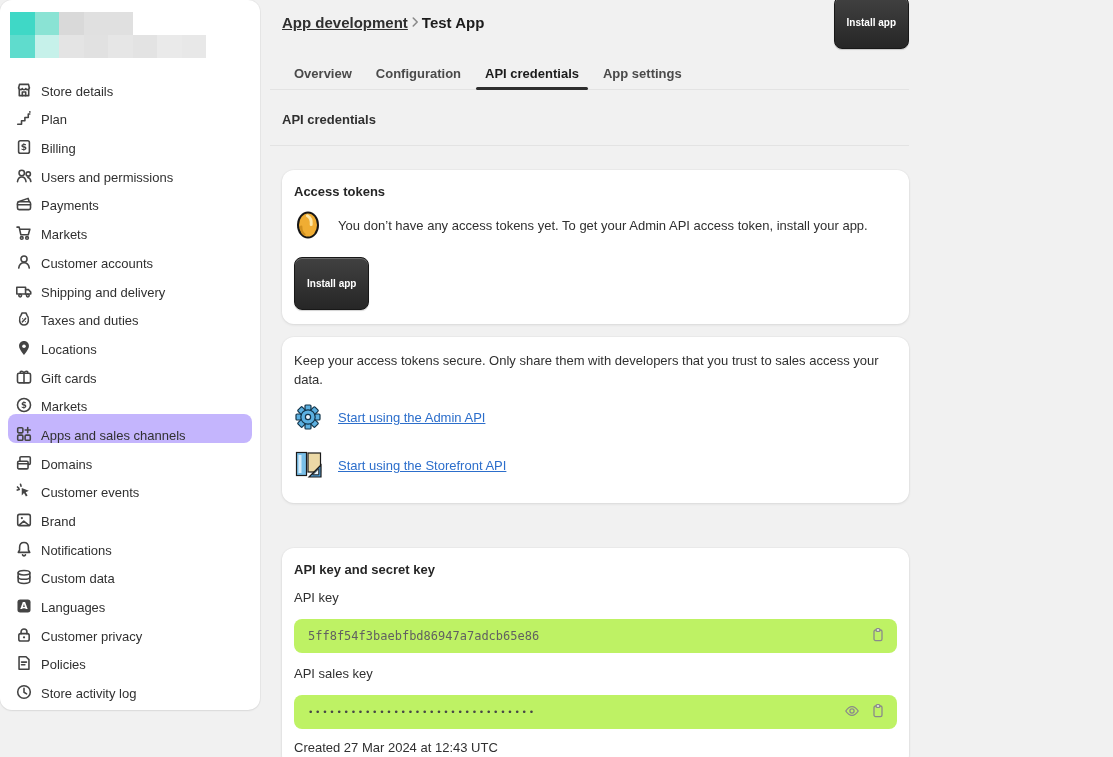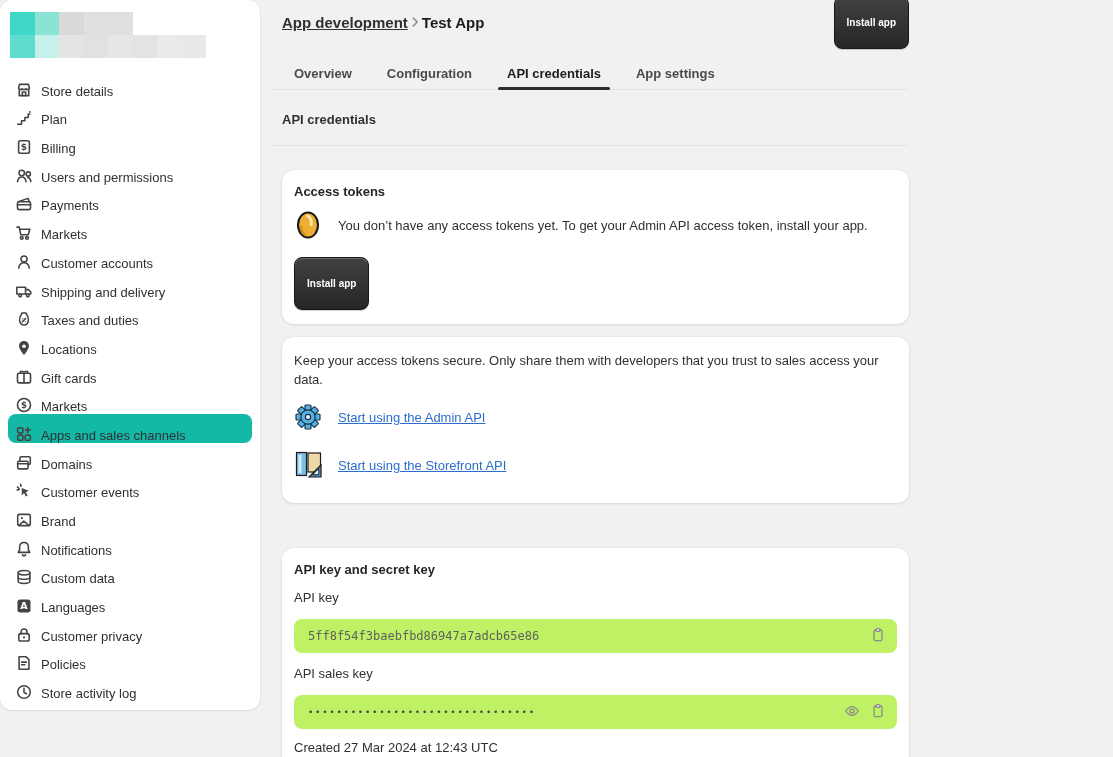--- a/index.html
+++ b/index.html
@@ -23,42 +23,42 @@
   .logo { margin-left:10px; }
   .logo-row { display:flex; }
   .logo-block { flex:none; }
   .nav { margin-top:12px; padding:0 8px; }
   .nav-item {
     display:flex; align-items:flex-end; gap:8px;
     height:28.7px; padding:0 7px;
     border-radius:8px; cursor:pointer;
     font-size:13px; font-weight:500; color:#303030;
   }
-  .nav-item.selected { background:#14b8a6; }
+  .nav-item.selected { background:#c4b5fd; }
   .nav-icon { width:18px; height:18px; flex:none; color:#444444; display:flex; align-items:center; justify-content:center; }
   .nav-icon svg { display:block; }
   .nav-label { white-space:nowrap; }
 
   
   .main { position:absolute; left:270px; top:0; width:639px; }
   .page-header { display:flex; justify-content:space-between; align-items:center; padding:10px 0 0 12px; height:34px; }
   .breadcrumb { display:flex; align-items:center; }
   .bc-link { font-size:15px; font-weight:600; color:#303030; text-decoration:underline; cursor:pointer; }
   .bc-sep { display:flex; align-items:center; }
   .page-title { font-size:15px; font-weight:700; color:#1c1c1c; }
   .btn-dark {
     background:linear-gradient(180deg,#414141,#262626);
     color:#ffffff; font-size:10px; font-weight:600;
     font-family:inherit;
     padding:20px 12px; border-radius:8px;
     border:1px solid #181818;
     box-shadow:inset 0 1px 0 rgba(255,255,255,.22), 0 1px 1px rgba(0,0,0,.18);
     cursor:pointer; white-space:nowrap;
   }
-  .tab-bar { margin-top:23px; border-bottom:1px solid #e3e3e3; display:flex; gap:11px; padding-left:12px; height:33px; }
+  .tab-bar { margin-top:23px; border-bottom:1px solid #e3e3e3; display:flex; gap:0; padding-left:12px; height:33px; }
   .tab {
     position:relative; background:none; border:none; cursor:pointer;
     padding:0 12px; font-size:13px; font-weight:600; color:#4a4a4a;
     font-family:inherit; height:100%;
   }
   .tab.active { color:#1c1c1c; }
   .tab.active::after {
     content:""; position:absolute; left:3px; right:3px; bottom:-1px;
     height:3px; background:#2e2e2e; border-radius:2px;
   }

